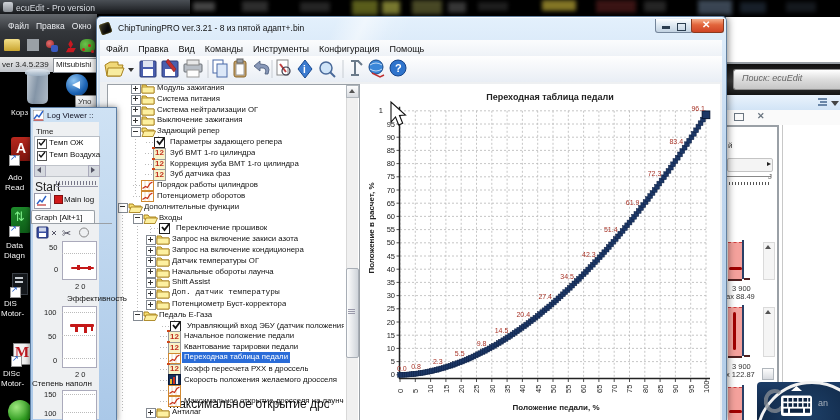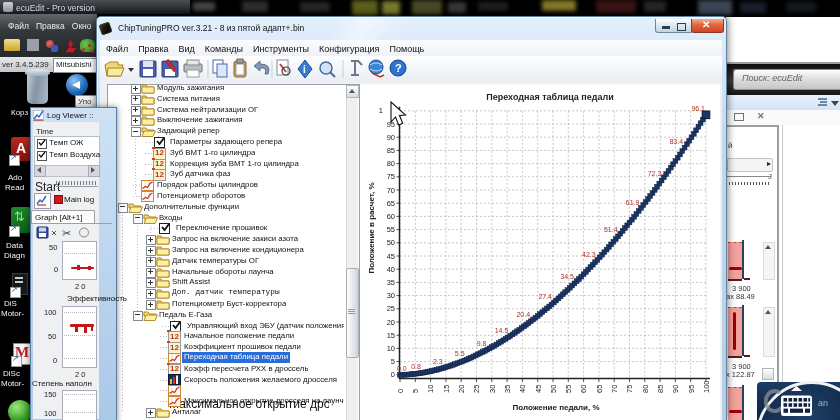--- a/index.html
+++ b/index.html
@@ -345,21 +345,21 @@
 <div class="ab txt" style="left:187px;top:320.6px;font-size:7.8px;color:#111;max-width:157px;overflow:hidden;">Управляющий вход ЭБУ (датчик положения пе</div>
 <div class="ab" style="left:160px;top:336.4px;width:8px;height:1px;background-image:repeating-linear-gradient(90deg,#bbb 0,#bbb 1px,transparent 1px,transparent 3px);"></div>
 <div class="ab" style="left:168px;top:331.4px;width:11px;height:10px;background:#f8f3c8;border:1px solid #999;"></div>
 <div class="ab" style="left:167px;top:330.4px;width:3px;height:2px;background:#d04818;"></div>
 <div class="ab txt" style="left:170px;top:331.9px;font-size:8px;font-weight:bold;color:#c03020;">12</div>
 <div class="ab txt" style="left:184px;top:331.4px;font-size:7.8px;color:#111;max-width:160px;overflow:hidden;">Начальное положение педали</div>
 <div class="ab" style="left:160px;top:347.20000000000005px;width:8px;height:1px;background-image:repeating-linear-gradient(90deg,#bbb 0,#bbb 1px,transparent 1px,transparent 3px);"></div>
 <div class="ab" style="left:168px;top:342.20000000000005px;width:11px;height:10px;background:#f8f3c8;border:1px solid #999;"></div>
 <div class="ab" style="left:167px;top:341.20000000000005px;width:3px;height:2px;background:#d04818;"></div>
 <div class="ab txt" style="left:170px;top:342.70000000000005px;font-size:8px;font-weight:bold;color:#c03020;">12</div>
-<div class="ab txt" style="left:184px;top:342.20000000000005px;font-size:7.8px;color:#111;max-width:160px;overflow:hidden;">Коэффициент прошивок педали</div>
+<div class="ab txt" style="left:184px;top:342.20000000000005px;font-size:7.8px;color:#111;max-width:160px;overflow:hidden;">Квантование тарировки педали</div>
 <div class="ab" style="left:160px;top:358.0px;width:8px;height:1px;background-image:repeating-linear-gradient(90deg,#bbb 0,#bbb 1px,transparent 1px,transparent 3px);"></div>
 <svg class="ab" style="left:168px;top:352.5px;" width="13" height="11" viewBox="0 0 13 11">
     <rect x="0.5" y="0.5" width="12" height="10" fill="#fff" stroke="#d08830"></rect>
     <line x1="4" y1="1" x2="4" y2="10" stroke="#e8c8a0" stroke-width=".7"></line>
     <line x1="8" y1="1" x2="8" y2="10" stroke="#e8c8a0" stroke-width=".7"></line>
     <path d="M1.5 8.5 l3 -2 2 1 2.5 -4 2.5 -1.5" stroke="#c83018" stroke-width="1.2" fill="none"></path>
   </svg>
 <div class="ab" style="left:182px;top:352.2px;height:10.5px;background:#2a6cd8;color:#fff;font-size:7.8px;line-height:10.5px;padding:0 2px;white-space:nowrap;">Переходная таблица педали</div>
 <div class="ab" style="left:160px;top:368.8px;width:8px;height:1px;background-image:repeating-linear-gradient(90deg,#bbb 0,#bbb 1px,transparent 1px,transparent 3px);"></div>
 <div class="ab" style="left:168px;top:363.8px;width:11px;height:10px;background:#f8f3c8;border:1px solid #999;"></div>

